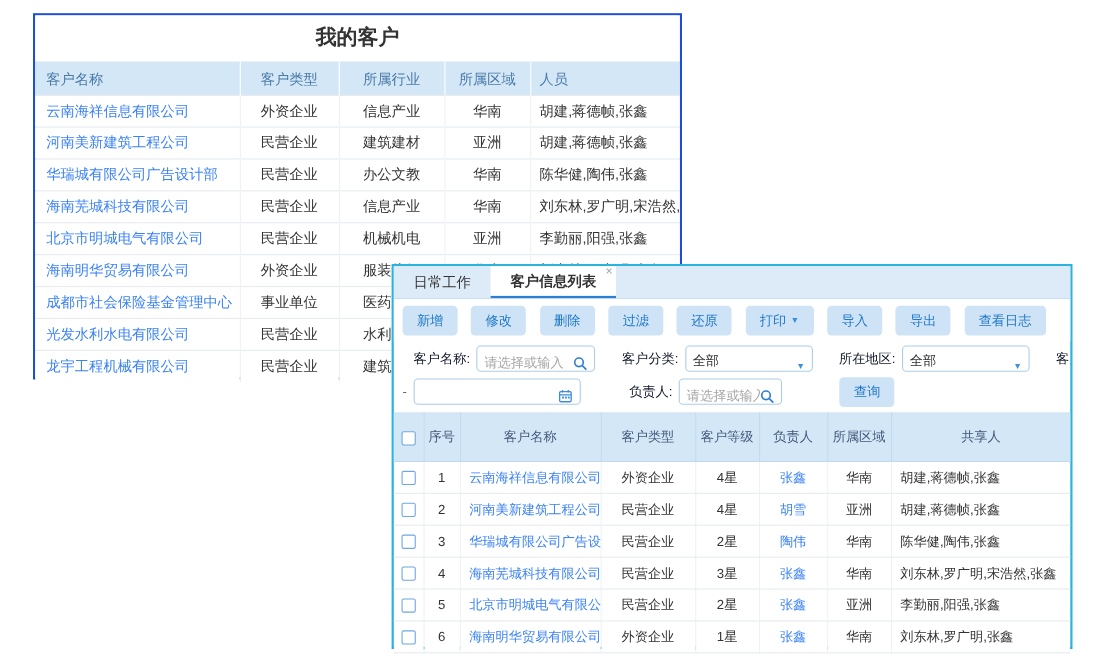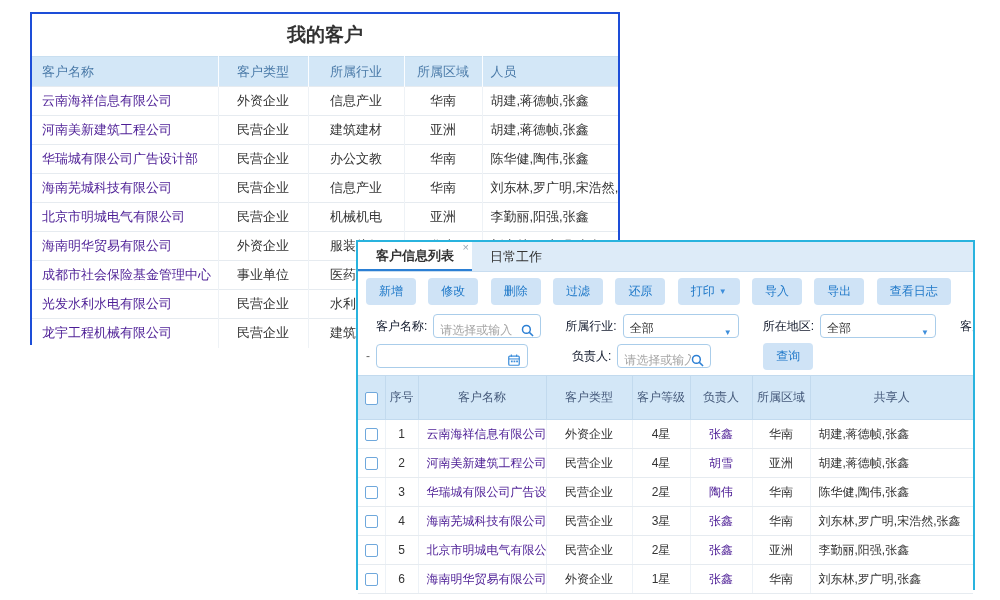--- a/index.html
+++ b/index.html
@@ -17,21 +17,21 @@
     text-align:center; border-right:1px solid #fbfdff; border-top:1px solid #c9dff0;}
   .t1 th:last-child { border-right:none; }
   .t1 td { height:29px; border-top:1px solid #e6ebf0; border-right:1px solid #eef2f6;
     white-space:nowrap; overflow:hidden; background:#fff; }
   .t1 td:last-child { border-right:none; }
   .t1 .c-name { width:186px; padding-left:10px; text-align:left; }
   .t1 .c-type { width:90px; text-align:center; }
   .t1 .c-ind  { width:96px; text-align:center; }
   .t1 .c-reg  { width:78px; text-align:center; }
   .t1 .c-staff{ width:136px; padding-left:8px; text-align:left; }
-  a.blue { color:#4c1d95; text-decoration:none; cursor:pointer; }
+  a.blue { color:#3b82f6; text-decoration:none; cursor:pointer; }
 
   
   .win2 { position:absolute; left:356px; top:240px; width:619px; height:350px;
     border:2px solid #29b3de; background:#fff; z-index:10; font-size:12px; }
   .tabbar { height:30px; background:#ddebf8; display:flex; align-items:stretch;
     border-bottom:1px solid #c8ddf0; }
   .tab { padding:0 18px; display:flex; align-items:center; color:#333;
     cursor:pointer; font-size:13px; }
   .tab.active { background:#fff; font-weight:bold; position:relative;
     border-bottom:2px solid #2b7fd4; }
@@ -157,25 +157,25 @@
         <td class="c-reg"></td>
         <td class="c-staff"></td>
       </tr>
     </tbody>
   </table>
 </div>
 
 <div class="win2">
 
   <div class="tabbar">
+    <div class="tab">日常工作</div>
     <div class="tab active">
       <span>客户信息列表</span>
       <span class="tab-close">×</span>
     </div>
-    <div class="tab">日常工作</div>
   </div>
 
   <div class="toolbar">
     <button class="btn">新增</button>
     <button class="btn">修改</button>
     <button class="btn">删除</button>
     <button class="btn">过滤</button>
     <button class="btn">还原</button>
     <button class="btn"><span>打印</span><span class="caret">▼</span></button>
     <button class="btn">导入</button>
@@ -189,21 +189,21 @@
         <span class="flabel">客户名称:</span>
         <span class="fld w-name">
           <input placeholder="请选择或输入" style="">
           <svg class="icon-svg" width="13" height="13" viewBox="0 0 14 14">
               <circle cx="5.8" cy="5.8" r="4.2" fill="none" stroke="#2b7fd4" stroke-width="1.6"></circle>
               <line x1="9" y1="9" x2="13" y2="13" stroke="#2b7fd4" stroke-width="1.6"></line>
             </svg>
         </span>
       </div>
       <div class="grp">
-        <span class="flabel">所属行业:</span>
+        <span class="flabel">客户分类:</span>
         <span class="fld sel w-sel">
           <span class="selval">全部</span>
           <span class="caret">▼</span>
         </span>
       </div>
       <div class="grp">
         <span class="flabel">所在地区:</span>
         <span class="fld sel w-sel">
           <span class="selval">全部</span>
           <span class="caret">▼</span>

